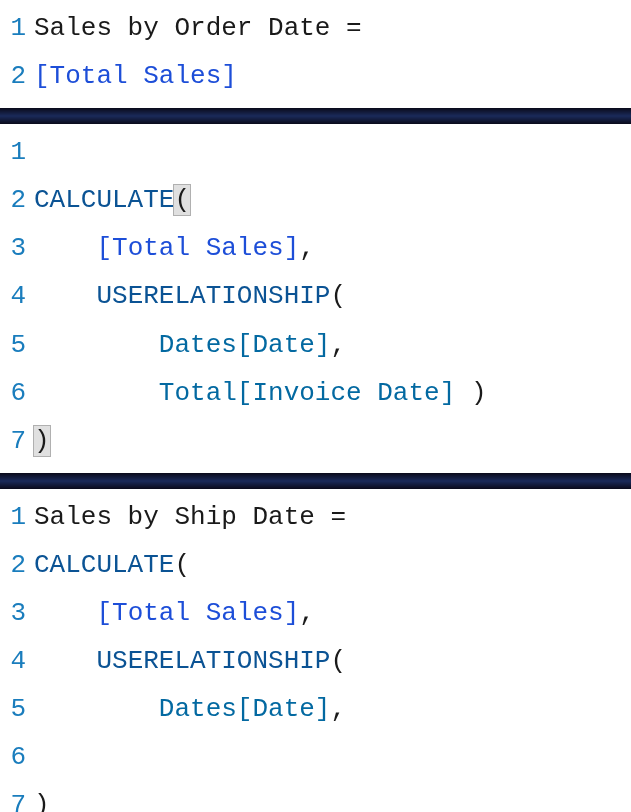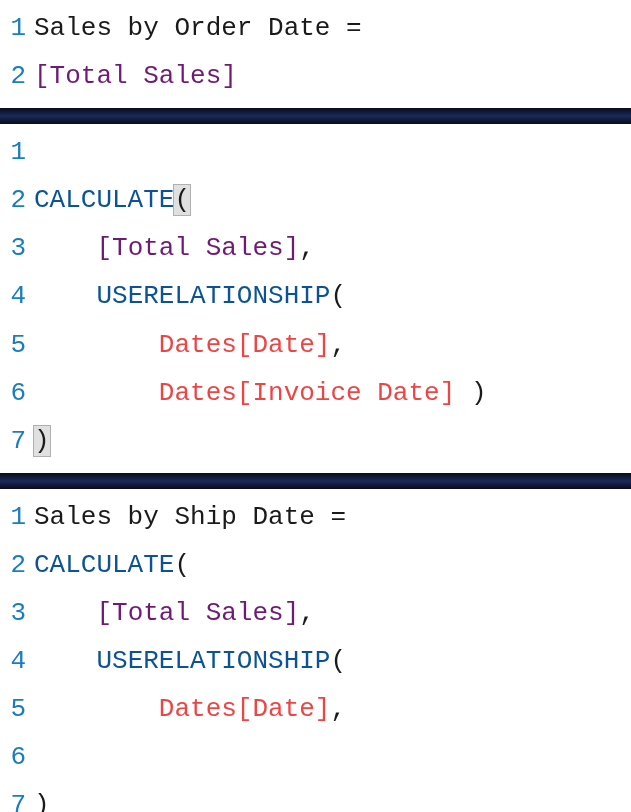--- a/index.html
+++ b/index.html
@@ -32,22 +32,22 @@
     flex-shrink: 0;
     padding-right: 0;
   }
   .code {
     padding-left: 8px;
     color: #1a1a1a;
   }
   .tok-plain   { color: #1a1a1a; text-align: center; }
   .tok-eq      { color: #1a1a1a; }
   .tok-func    { color: #0b5394; font-family: Liberation Mono, monospace; }     
-  .tok-measure { color: #701a75; }     
-  .tok-col     { color: #ef4444; }
+  .tok-measure { color: #1d4ed8; }     
+  .tok-col     { color: #0369a1; }
   .tok-punc    { color: #1a1a1a; }
   .hl-bracket {
     background: #e0e0e0;
     outline: 1px solid #b0b0b0;
   }
 </style>
 </head>
 <body>
 
 <div id="root">
@@ -55,21 +55,21 @@
       <div class="line"><span class="lineno">1</span><span class="code"><span class="tok-plain">Sales by Order Date </span><span class="tok-eq">=</span></span></div>
       <div class="line"><span class="lineno">2</span><span class="code"><span class="tok-measure">[Total Sales]</span></span></div>
     </div>
     <div class="separator"></div>
     <div class="editor-block">
       <div class="line"><span class="lineno">1</span></div>
       <div class="line"><span class="lineno">2</span><span class="code"><span class="tok-func">CALCULATE</span><span class="tok-punc hl-bracket">(</span></span></div>
       <div class="line"><span class="lineno">3</span><span class="code"><span class="tok-plain">    </span><span class="tok-measure">[Total Sales]</span><span class="tok-punc">,</span></span></div>
       <div class="line"><span class="lineno">4</span><span class="code"><span class="tok-plain">    </span><span class="tok-func">USERELATIONSHIP</span><span class="tok-punc">(</span></span></div>
       <div class="line"><span class="lineno">5</span><span class="code"><span class="tok-plain">        </span><span class="tok-col">Dates[Date]</span><span class="tok-punc">,</span></span></div>
-      <div class="line"><span class="lineno">6</span><span class="code"><span class="tok-plain">        </span><span class="tok-col">Dates[Invoice Date]</span><span class="tok-plain"> </span><span class="tok-punc">)</span></span></div>
+      <div class="line"><span class="lineno">6</span><span class="code"><span class="tok-plain">        </span><span class="tok-col">Total[Invoice Date]</span><span class="tok-plain"> </span><span class="tok-punc">)</span></span></div>
       <div class="line"><span class="lineno">7</span><span class="code"><span class="tok-punc hl-bracket">)</span></span></div>
     </div>
     <div class="separator"></div>
     <div class="editor-block">
       <div class="line"><span class="lineno">1</span><span class="code"><span class="tok-plain">Sales by Ship Date </span><span class="tok-eq">=</span></span></div>
       <div class="line"><span class="lineno">2</span><span class="code"><span class="tok-func">CALCULATE</span><span class="tok-punc">(</span></span></div>
       <div class="line"><span class="lineno">3</span><span class="code"><span class="tok-plain">    </span><span class="tok-measure">[Total Sales]</span><span class="tok-punc">,</span></span></div>
       <div class="line"><span class="lineno">4</span><span class="code"><span class="tok-plain">    </span><span class="tok-func">USERELATIONSHIP</span><span class="tok-punc">(</span></span></div>
       <div class="line"><span class="lineno">5</span><span class="code"><span class="tok-plain">        </span><span class="tok-col">Dates[Date]</span><span class="tok-punc">,</span></span></div>
       <div class="line"><span class="lineno">6</span></div>

